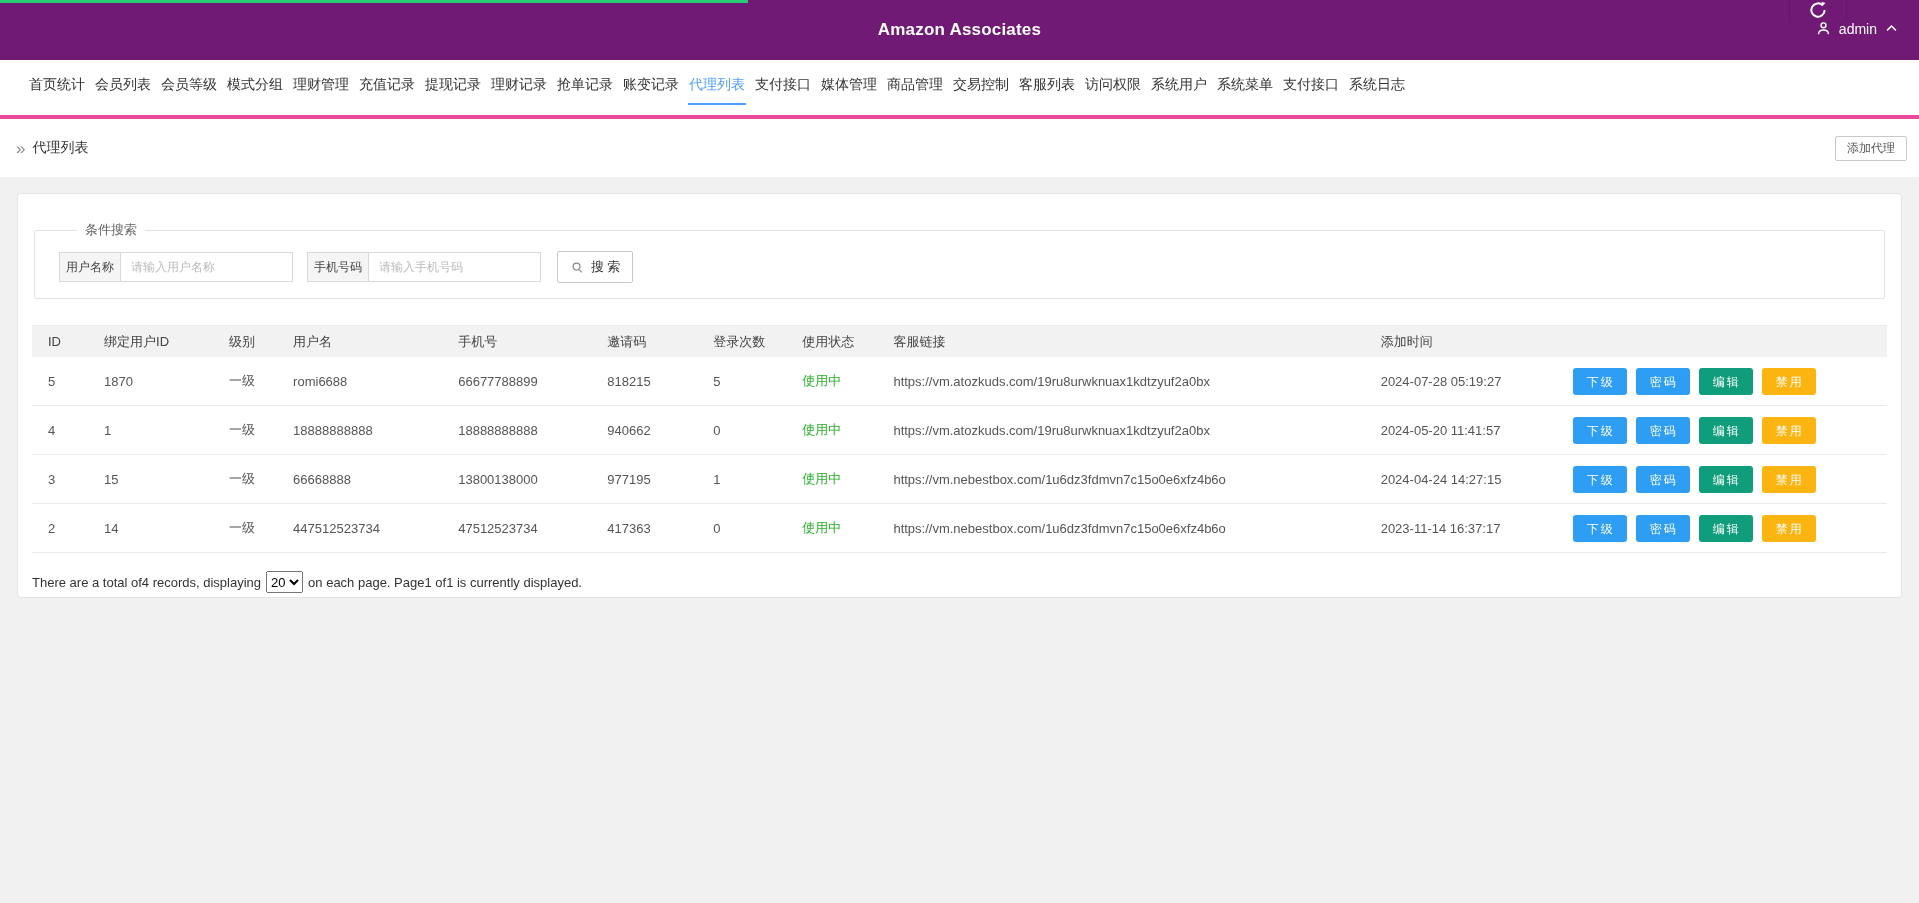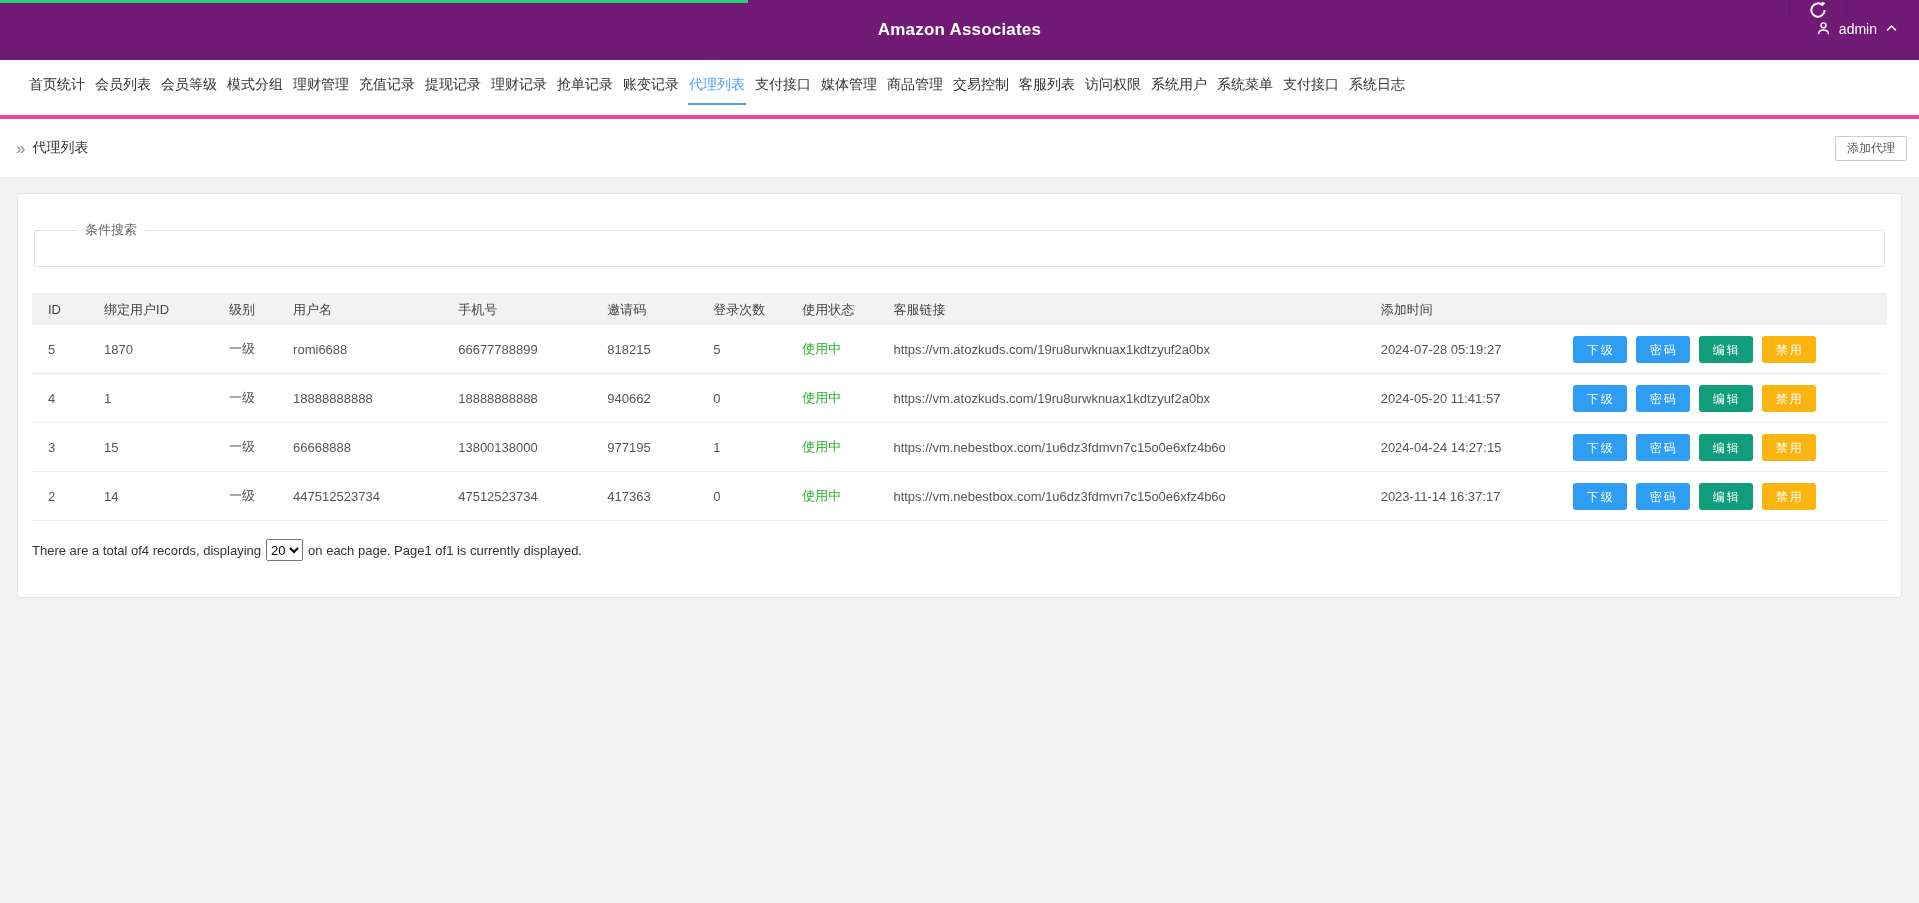--- a/index.html
+++ b/index.html
@@ -112,20 +112,41 @@
 
   <div class="crumb-row">
     <span class="crumb-arrow">»</span>
     <span class="crumb-label">代理列表</span>
     <button class="add-btn">添加代理</button>
   </div>
 
   <section class="card">
     <fieldset class="search-fs">
       <legend>条件搜索</legend>
+      <div class="search-row">
+        <span id="search-fields" style="display:flex;">
+            <div class="fgroup">
+              <span class="fgroup-label">用户名称</span>
+              <input placeholder="请输入用户名称" style="">
+            </div>
+            <div class="fgroup">
+              <span class="fgroup-label">手机号码</span>
+              <input placeholder="请输入手机号码" style="">
+            </div>
+          </span>
+        <button class="search-btn">
+          <span style="display:inline-flex;">
+            <svg width="15" height="15" viewBox="0 0 24 24" fill="none" stroke="#8a8a8a" stroke-width="2">
+              <circle cx="10.5" cy="10.5" r="5.5"></circle>
+              <path d="M14.8 15.5l4 4.2"></path>
+            </svg>
+          </span>
+          <span>搜 索</span>
+        </button>
+      </div>
     </fieldset>
 
     <table class="data-table">
       <colgroup id="cols">
           <col style="width: 56px;">
           <col style="width: 125px;">
           <col style="width: 64px;">
           <col style="width: 165px;">
           <col style="width: 149px;">
           <col style="width: 106px;">

